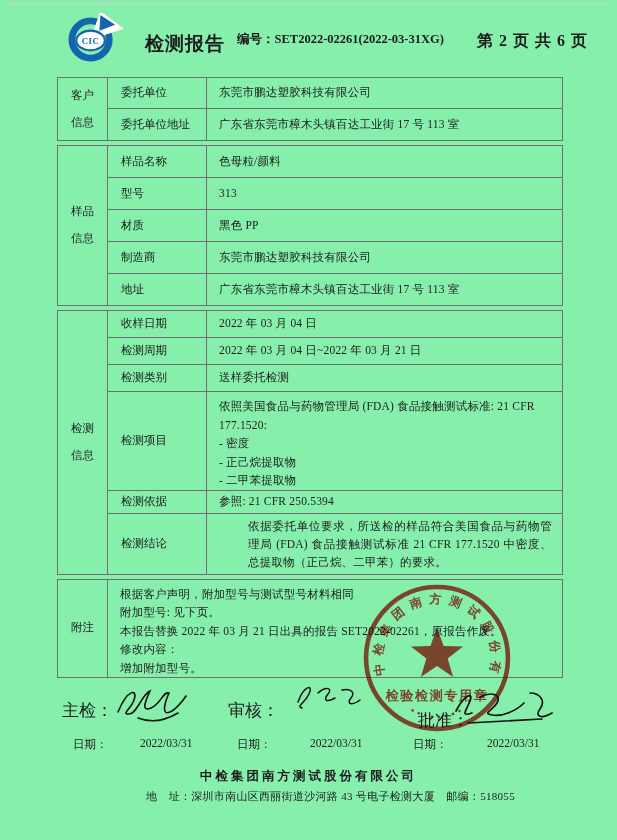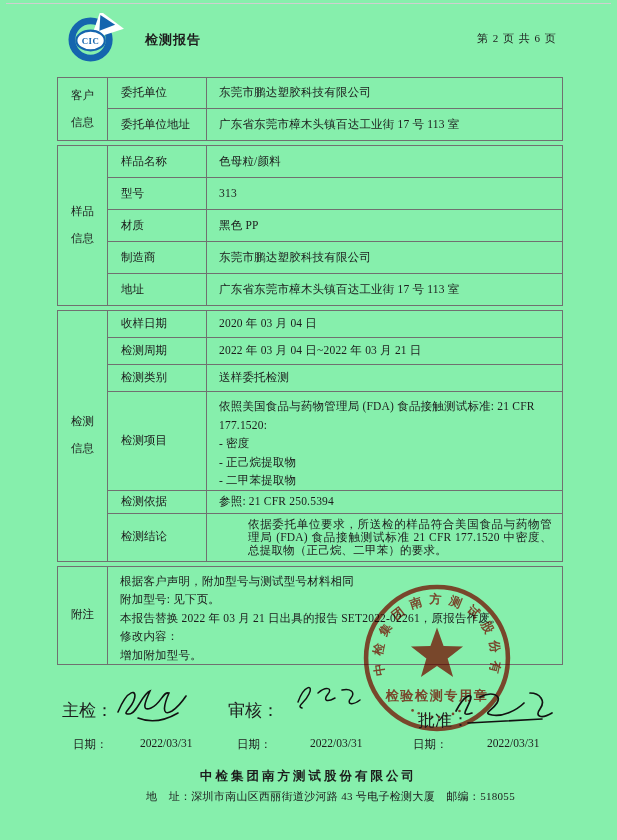--- a/index.html
+++ b/index.html
@@ -2,36 +2,36 @@
 <html><head>
 <meta charset="utf-8">
 <style>
   * { margin:0; padding:0; box-sizing:border-box; }
   body { background:#ffffff; font-family:"Liberation Serif","DejaVu Serif",serif; }
   .page { position:relative; width:617px; height:840px; background:#86efac; overflow:hidden; color:#1c1c1c; }
   .scan-edge-top { position:absolute; top:3px; left:6px; right:6px; height:1px; background:#cfcfcf; }
 
   
   .logo { position:absolute; left:63px; top:13px; width:63px; height:53px; }
-  .hdr-title { position:absolute; left:145px; top:31px; font-size:13px; font-weight:bold; letter-spacing:1px; }
+  .hdr-title { position:absolute; left:145px; top:31px; font-size:19px; font-weight:bold; letter-spacing:1px; }
   .hdr-no { position:absolute; left:237px; top:31px; font-size:12.5px; font-weight:bold; }
-  .hdr-page { position:absolute; left:477px; top:31px; font-size:11px; font-weight:normal; letter-spacing:1px; }
+  .hdr-page { position:absolute; left:477px; top:31px; font-size:16px; font-weight:bold; letter-spacing:1px; }
 
   
   .tbl-wrap { position:absolute; left:57px; top:77px; width:426px; }
   table { border-collapse:collapse; table-layout:fixed; width:506px; font-size:11.5px; margin-bottom:4px; }
   td { border:1px solid #707070; padding:0 10px; vertical-align:middle; line-height:1.35; }
   td.group { text-align:center; padding:0; }
   td.group .gline { line-height:1.2; }
   td.group .gap { height:13px; }
   td.lbl { padding-left:13px; }
   td.val { padding-left:12px; letter-spacing:0.2px; }
   td.multiline { vertical-align:top; padding-top:5px; }
   td.multiline div { line-height:18.5px; }
-  td.just { text-align:justify; line-height:13px; padding-top:3px; padding-bottom:3px;padding-left:41px; }
+  td.just { text-align:justify; line-height:18px; padding-top:3px; padding-bottom:3px;padding-left:41px; }
   tr.h31{height:31px} tr.h32{height:32px} tr.h27{height:27px}
   tr.h85{height:85px} tr.h23{height:23px} tr.h48{height:48px} tr.h93{height:93px}
 
   
   .sig-label { position:absolute; font-size:17px; }
   .sig-date { position:absolute; font-size:11.5px; }
   .sig-svg { position:absolute; }
 
   
   .stamp { position:absolute; left:361px; top:582px; width:152px; height:152px; opacity:0.9; mix-blend-mode:multiply; }
@@ -50,20 +50,21 @@
   <div class="scan-edge-top"></div>
 
   <svg class="logo" viewBox="0 0 64 54">
     <circle cx="28" cy="27" r="19" fill="none" stroke="#1565ae" stroke-width="7"></circle>
     <polygon points="28,27 38,-2 62,16" fill="#ffffff"></polygon>
     <polygon points="38,2 53,12 37,18" fill="#1565ae"></polygon>
     <ellipse cx="28" cy="28" rx="14.5" ry="10" fill="#ffffff" stroke="#1565ae" stroke-width="2.2"></ellipse>
     <text x="28" y="31.5" text-anchor="middle" font-size="9" font-weight="bold" fill="#1565ae" letter-spacing="0.5" font-family="Liberation Serif, serif">CIC</text>
   </svg>
   <div class="hdr-title">检测报告</div>
+  <div class="hdr-no"><span>编号：</span><span>SET2022-02261(2022-03-31XG)</span></div>
   <div class="hdr-page">第 2 页 共 6 页</div>
 
   <div class="tbl-wrap">
 
     <table>
       <colgroup>
           <col style="width:50px">
           <col style="width:99px">
           <col>
         </colgroup>
@@ -126,21 +127,21 @@
           <col>
         </colgroup>
       <tbody>
           <tr class="h27">
         <td class="group" rowspan="6">
           <div class="gline">检测</div>
           <div class="gap"></div>
           <div class="gline">信息</div>
         </td>
         <td class="lbl">收样日期</td>
-        <td class="val">2020 年 03 月 04 日</td>
+        <td class="val">2022 年 03 月 04 日</td>
       </tr>
       <tr class="h27">
         <td class="lbl">检测周期</td>
         <td class="val">2022 年 03 月 04 日~2022 年 03 月 21 日</td>
       </tr>
       <tr class="h27">
         <td class="lbl">检测类别</td>
         <td class="val">送样委托检测</td>
       </tr>
       <tr class="h85">

